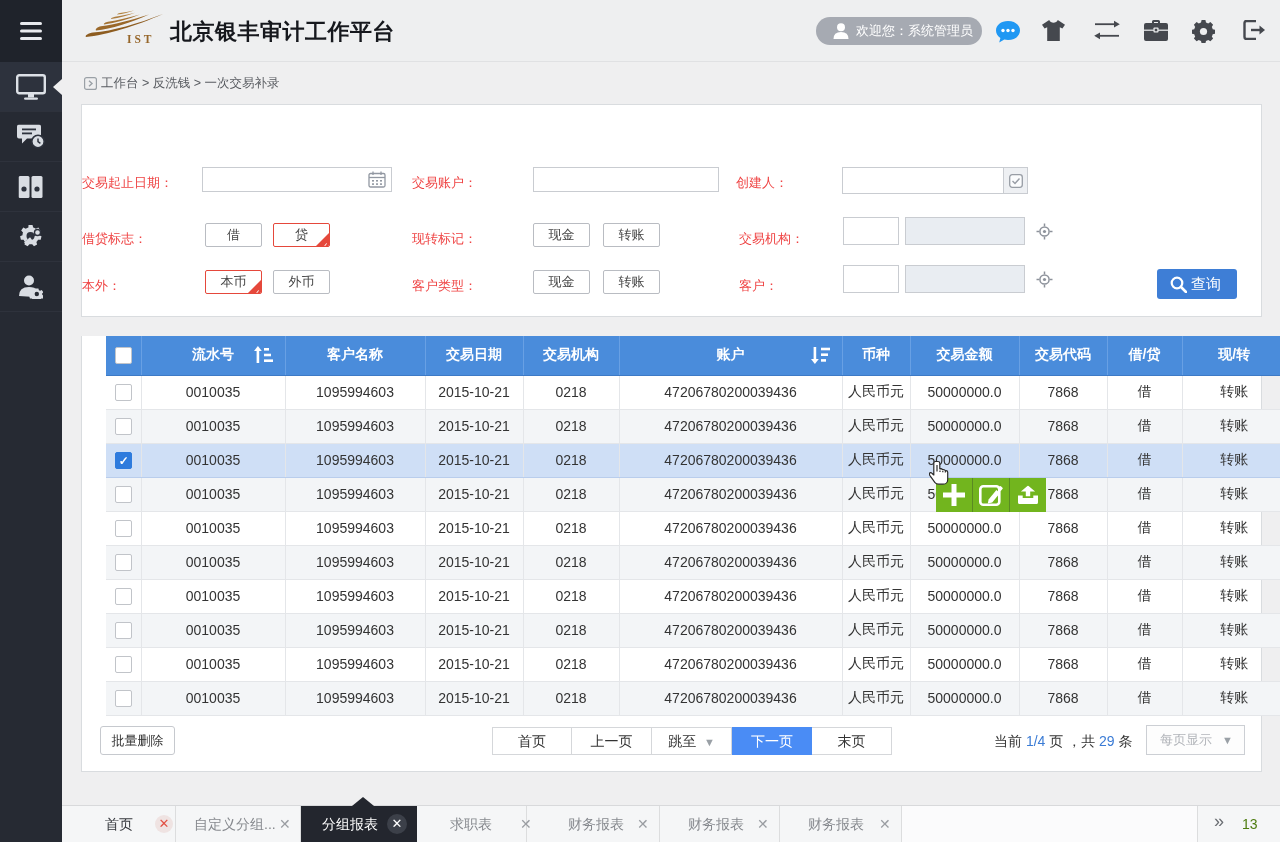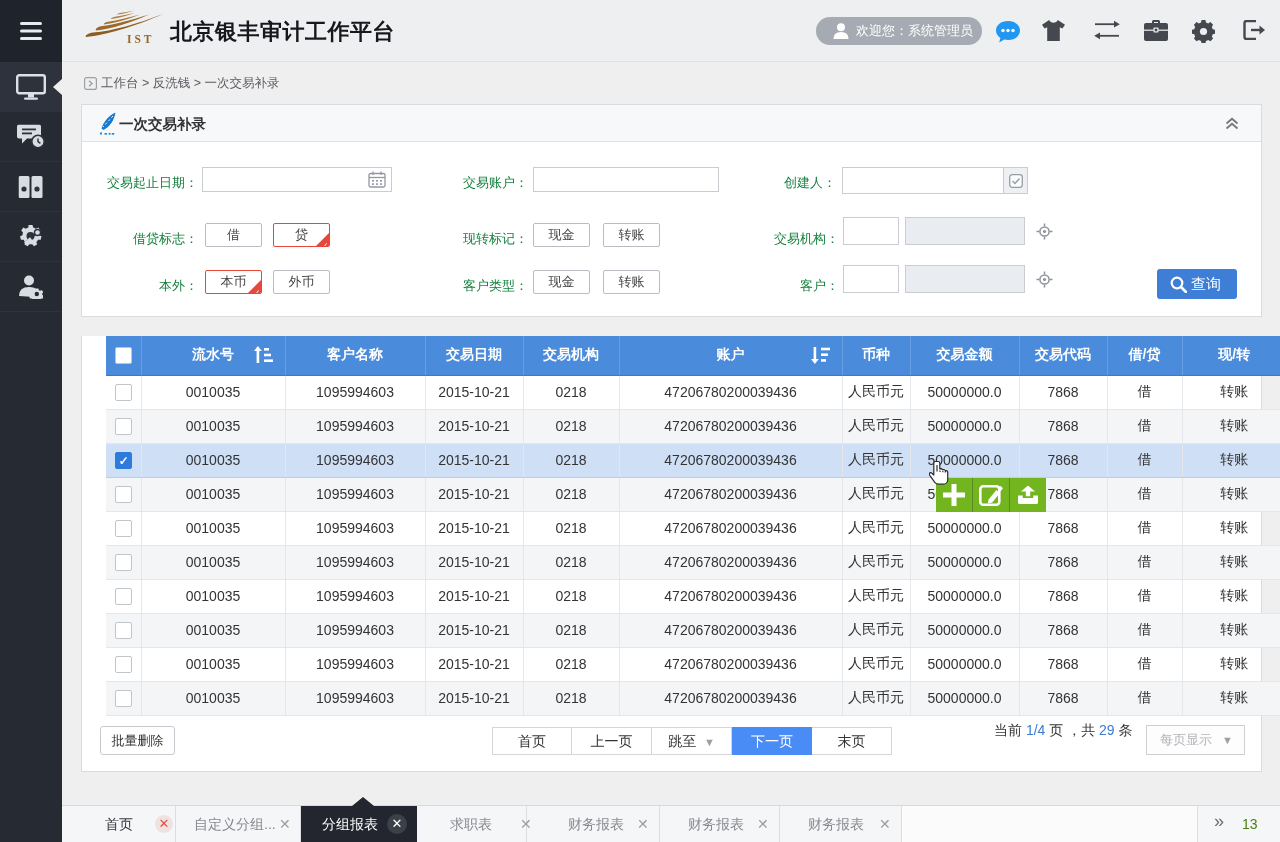--- a/index.html
+++ b/index.html
@@ -28,21 +28,21 @@
 
 #crumb { position:absolute; left:101px; top:75px; font-size:12.5px; color:#585b60; }
 #crumbicon { position:absolute; left:84px; top:76px; }
 
 
 #panel { position:absolute; left:81px; top:104px; width:1181px; height:213px; background:#fff; border:1px solid #d9dcdf; }
 #panelhead { position:absolute; left:0; top:0; width:100%; height:37px; background:#f7f8fa; border-bottom:1px solid #e0e3e6; }
 #paneltitle { position:absolute; left:37px; top:10px; font-size:14.5px; font-weight:bold; color:#333; }
 #feather { position:absolute; left:18px; top:7px; }
 #collapse { position:absolute; right:22px; top:11px; }
-.flabel { position:absolute; font-size:13px; color:#15803d; text-align:right; }
+.flabel { position:absolute; font-size:13px; color:#ef4444; text-align:left; }
 .finput { position:absolute; background:#fff; border:1px solid #c9ccd1; }
 .fbtn { position:absolute; height:24px; background:#fff; border:1px solid #b9bcc2; font-size:13px; color:#444;
   text-align:center; line-height:22px; border-radius:2px; }
 .fbtn.sel { border:1px solid #e5483b; overflow:hidden; }
 .corner { position:absolute; right:-1px; bottom:-1px; width:0; height:0;
   border-left:15px solid transparent; border-bottom:15px solid #e5483b; }
 .corner:after { content:"\2713"; position:absolute; left:-9px; top:3px; color:#fff; font-size:9px; }
 .gray-input { position:absolute; background:#e9edf2; border:1px solid #c9ccd1; }
 .attach { position:absolute; background:#eef0f3; border:1px solid #c9ccd1; }
 .target-ic { position:absolute; }
@@ -67,21 +67,21 @@
 
 
 #batchdel { position:absolute; left:18px; top:390px; width:75px; height:29px; background:#fff; border:1px solid #c6c9ce;
   border-radius:3px; font-size:13px; color:#333; text-align:center; line-height:27px; }
 #pager { position:absolute; left:410px; top:391px; height:28px; display:flex; }
 .pbtn { width:80px; height:28px; background:#fff; border:1px solid #d5d7da; border-left:none; font-size:14px; color:#333;
   text-align:center; line-height:26px; }
 .pbtn:first-child { border-left:1px solid #d5d7da; }
 .pbtn.active { background:#4a8cf5; color:#fff; border:none; line-height:28px; }
 .parrow { color:#9aa0a6; font-size:11px; }
-#pageinfo { position:absolute; left:912px; top:380px; font-size:14px; color:#333; line-height:28px;}
+#pageinfo { position:absolute; left:912px; top:391px; font-size:14px; color:#333; line-height:28px;}
 #pageinfo b { color:#3a7bd5; font-weight:normal; }
 #perpage { position:absolute; left:1064px; top:389px; width:99px; height:30px; background:#fdfdfd; border:1px solid #cccfd4;
   font-size:13px; color:#b2b5ba; line-height:28px; }
 
 
 #greenbar { position:absolute; left:936px; top:478px; width:110px; height:34px; background:#72b51e; display:flex; z-index:5;}
 .gbtn { flex:1; height:34px; position:relative; }
 .gbtn + .gbtn { border-left:1px solid #5a8a22; }
 .gbtn svg { position:absolute; left:50%; top:50%; transform:translate(-50%,-50%); }
 #cursor { position:absolute; left:929px; top:459px; z-index:9; }
@@ -208,39 +208,20 @@
       </svg></div>
 </div>
 
 <div id="crumbicon"><svg width="13" height="13" viewBox="0 0 13 13">
       <rect x="0.6" y="0.6" width="11.8" height="11.8" rx="2" fill="none" stroke="#9aa0a6" stroke-width="1.2"></rect>
       <path d="M5 3.8 L8 6.5 L5 9.2" fill="none" stroke="#9aa0a6" stroke-width="1.4"></path>
     </svg></div>
 <div id="crumb">工作台 &gt; 反洗钱 &gt; 一次交易补录</div>
 
 <div id="panel">
-  <div id="panelhead">
-    <div id="feather"><svg width="17" height="24" viewBox="0 0 17 24">
-          <path d="M15.5 0.5 C9 3.5 3.5 9.5 1.5 16.5 L3.5 18 C10 14.5 14 8.5 15.5 0.5 Z" fill="#1579d0"></path>
-          <path d="M13 4 L3 15" stroke="#fff" stroke-width="0.9" stroke-dasharray="2.5 2" fill="none"></path>
-          <g fill="#2a86dd">
-            <rect x="0" y="20.5" width="2" height="2"></rect>
-            <rect x="4.5" y="21" width="2.4" height="1.7"></rect>
-            <rect x="8.6" y="21" width="2" height="1.7"></rect>
-            <rect x="11.8" y="21" width="2.4" height="1.7"></rect>
-          </g>
-        </svg></div>
-    <div id="paneltitle">一次交易补录</div>
-    <div id="collapse"><svg width="14" height="13" viewBox="0 0 14 13">
-          <g fill="none" stroke="#75787e" stroke-width="1.8">
-            <path d="M1.5 6.5 L7 1.8 L12.5 6.5"></path>
-            <path d="M1.5 11.5 L7 6.8 L12.5 11.5"></path>
-          </g>
-        </svg></div>
-  </div>
 
   <div class="flabel" style="left:0px; top:69px; width:116px;">交易起止日期：</div>
   <div class="finput" style="left:120px; top:62px; width:190px; height:25px;">
     <svg style="position:absolute;right:5px;top:3px;" width="18" height="17" viewBox="0 0 18 17">
         <g fill="none" stroke="#9298a2" stroke-width="1.3">
           <rect x="1" y="2.5" width="16" height="13.5" rx="1.5"></rect>
           <line x1="1" y1="6.5" x2="17" y2="6.5"></line>
           <line x1="5" y1="0.5" x2="5" y2="4"></line>
           <line x1="13" y1="0.5" x2="13" y2="4"></line>
         </g>

